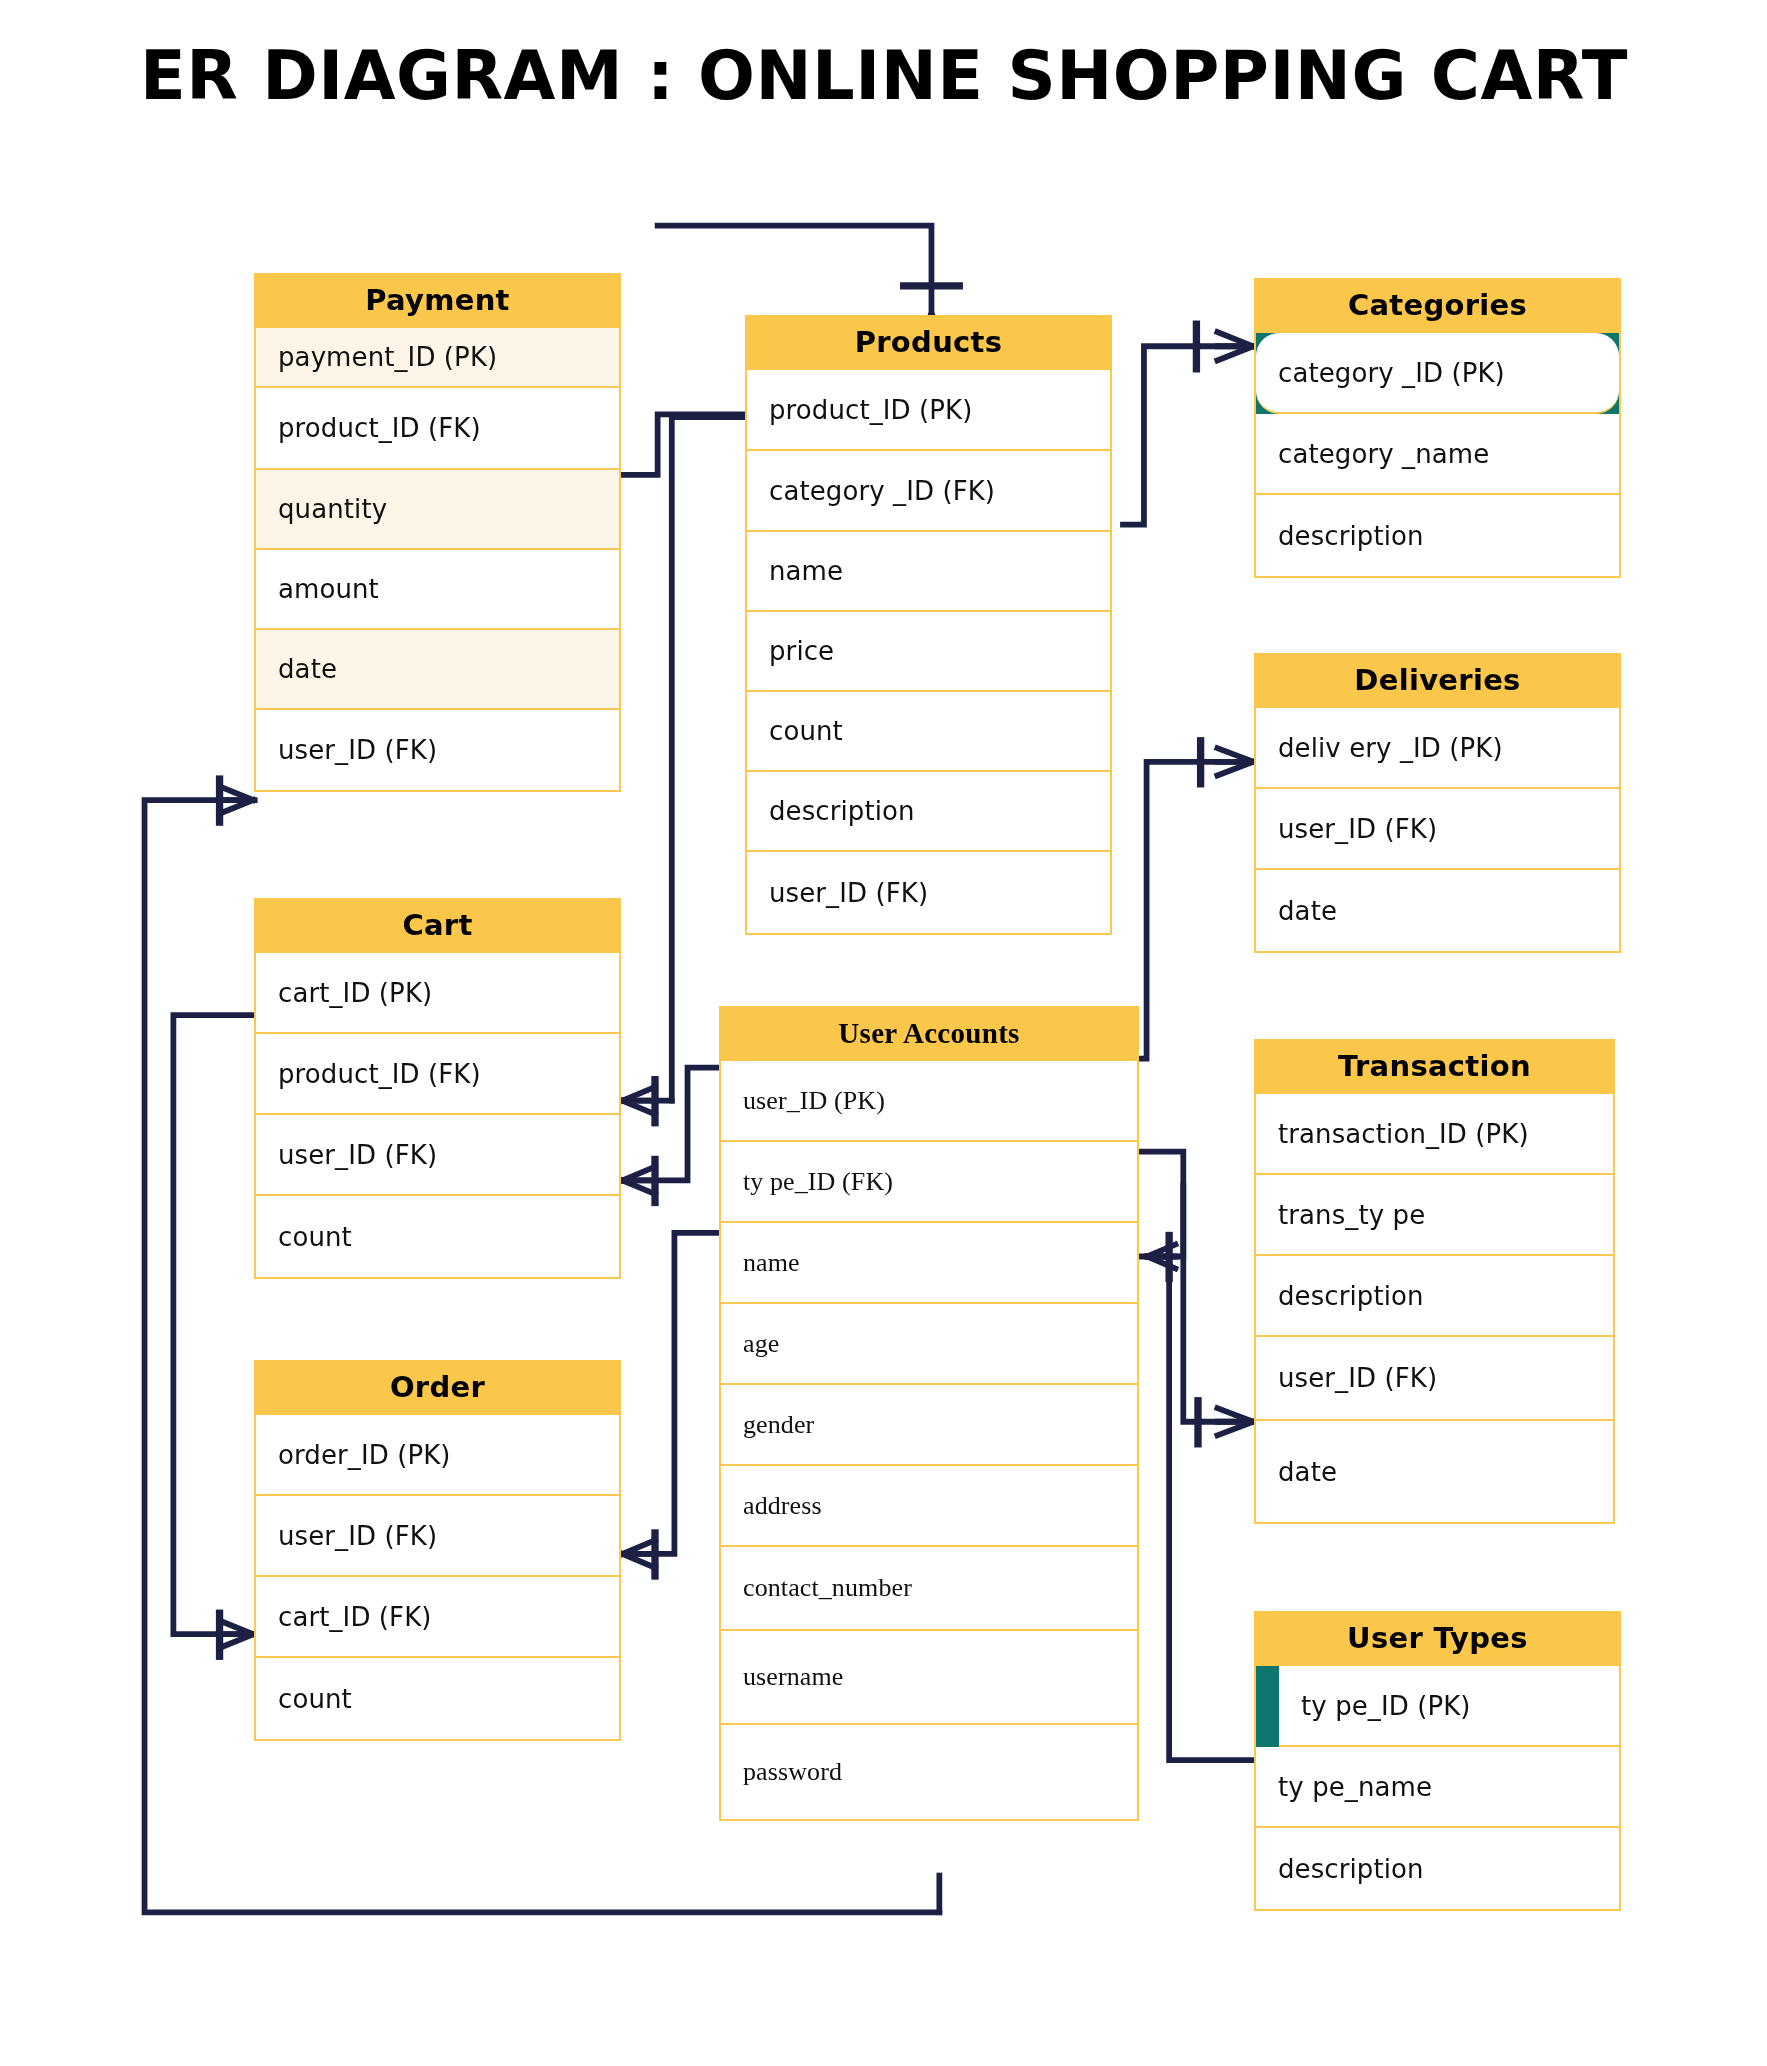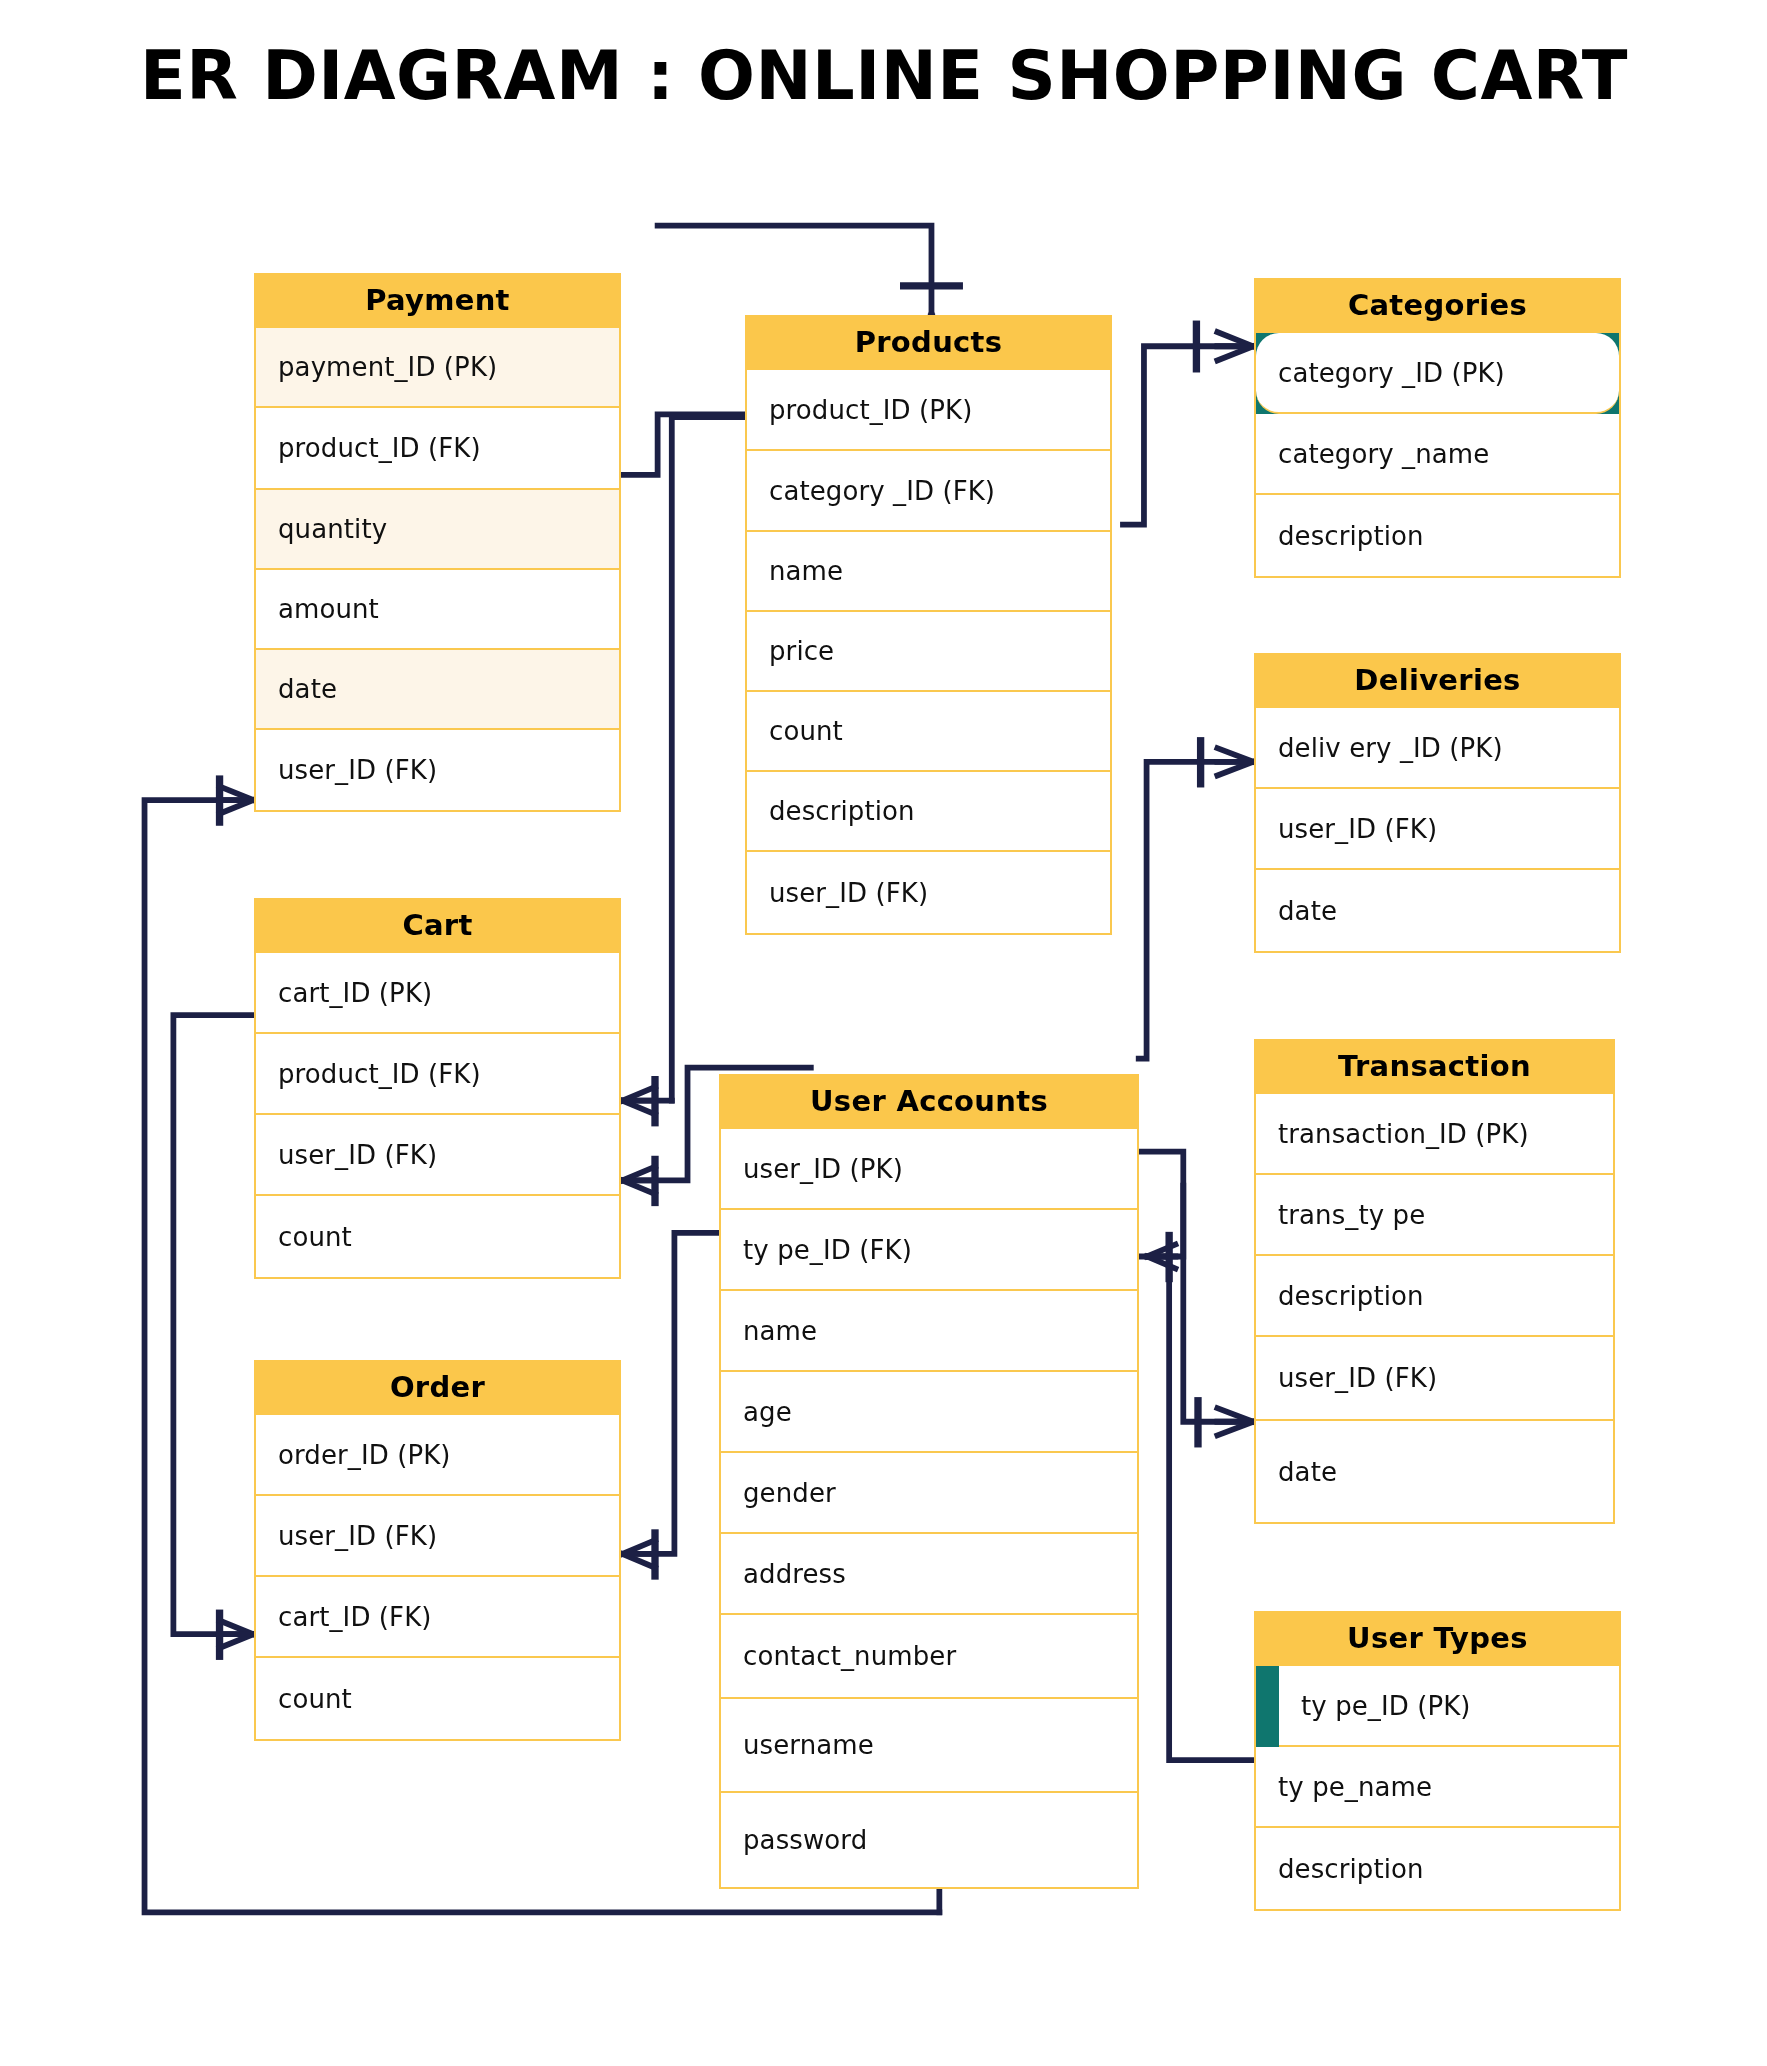--- a/index.html
+++ b/index.html
@@ -159,21 +159,21 @@
       <path d="M 2388 2710 L 2320 2736"></path>
       <path d="M 2388 2710 L 2320 2710"></path>
 
       <path d="M 2170 2395 L 2228 2395 L 2228 3355 L 2390 3355"></path>
     </g>
   </svg>
 
   <div class="entity" style="left:254px; top:273px; width:367px;">
     <div class="entity-header" style="height:55px;">Payment</div>
     <div class="entity-body">
-      <div class="attr-row alt" style="height:80px;">payment_ID (PK)</div>
+      <div class="attr-row alt" style="height:60px;">payment_ID (PK)</div>
       <div class="attr-row" style="height:82px;">product_ID (FK)</div>
       <div class="attr-row alt" style="height:80px;">quantity</div>
       <div class="attr-row" style="height:80px;">amount</div>
       <div class="attr-row alt" style="height:80px;">date</div>
       <div class="attr-row" style="height:80px;">user_ID (FK)</div>
     </div>
   </div>
 
   <div class="entity" style="left:745px; top:315px; width:367px;">
     <div class="entity-header" style="height:55px;">Products</div>
@@ -209,21 +209,21 @@
   <div class="entity" style="left:254px; top:898px; width:367px;">
     <div class="entity-header" style="height:55px;">Cart</div>
     <div class="entity-body">
       <div class="attr-row" style="height:81px;">cart_ID (PK)</div>
       <div class="attr-row" style="height:81px;">product_ID (FK)</div>
       <div class="attr-row" style="height:81px;">user_ID (FK)</div>
       <div class="attr-row" style="height:81px;">count</div>
     </div>
   </div>
 
-  <div class="entity" style="left:719px; top:1074px; width:420px;">
+  <div class="entity" style="left:719px; top:1006px; width:420px;font-family:Liberation Serif, serif;">
     <div class="entity-header" style="height:55px;">User Accounts</div>
     <div class="entity-body">
       <div class="attr-row" style="height:81px;">user_ID (PK)</div>
       <div class="attr-row" style="height:81px;text-align:right;">ty pe_ID (FK)</div>
       <div class="attr-row" style="height:81px;">name</div>
       <div class="attr-row" style="height:81px;">age</div>
       <div class="attr-row" style="height:81px;">gender</div>
       <div class="attr-row" style="height:81px;">address</div>
       <div class="attr-row" style="height:84px;">contact_number</div>
       <div class="attr-row" style="height:94px;">username</div>

